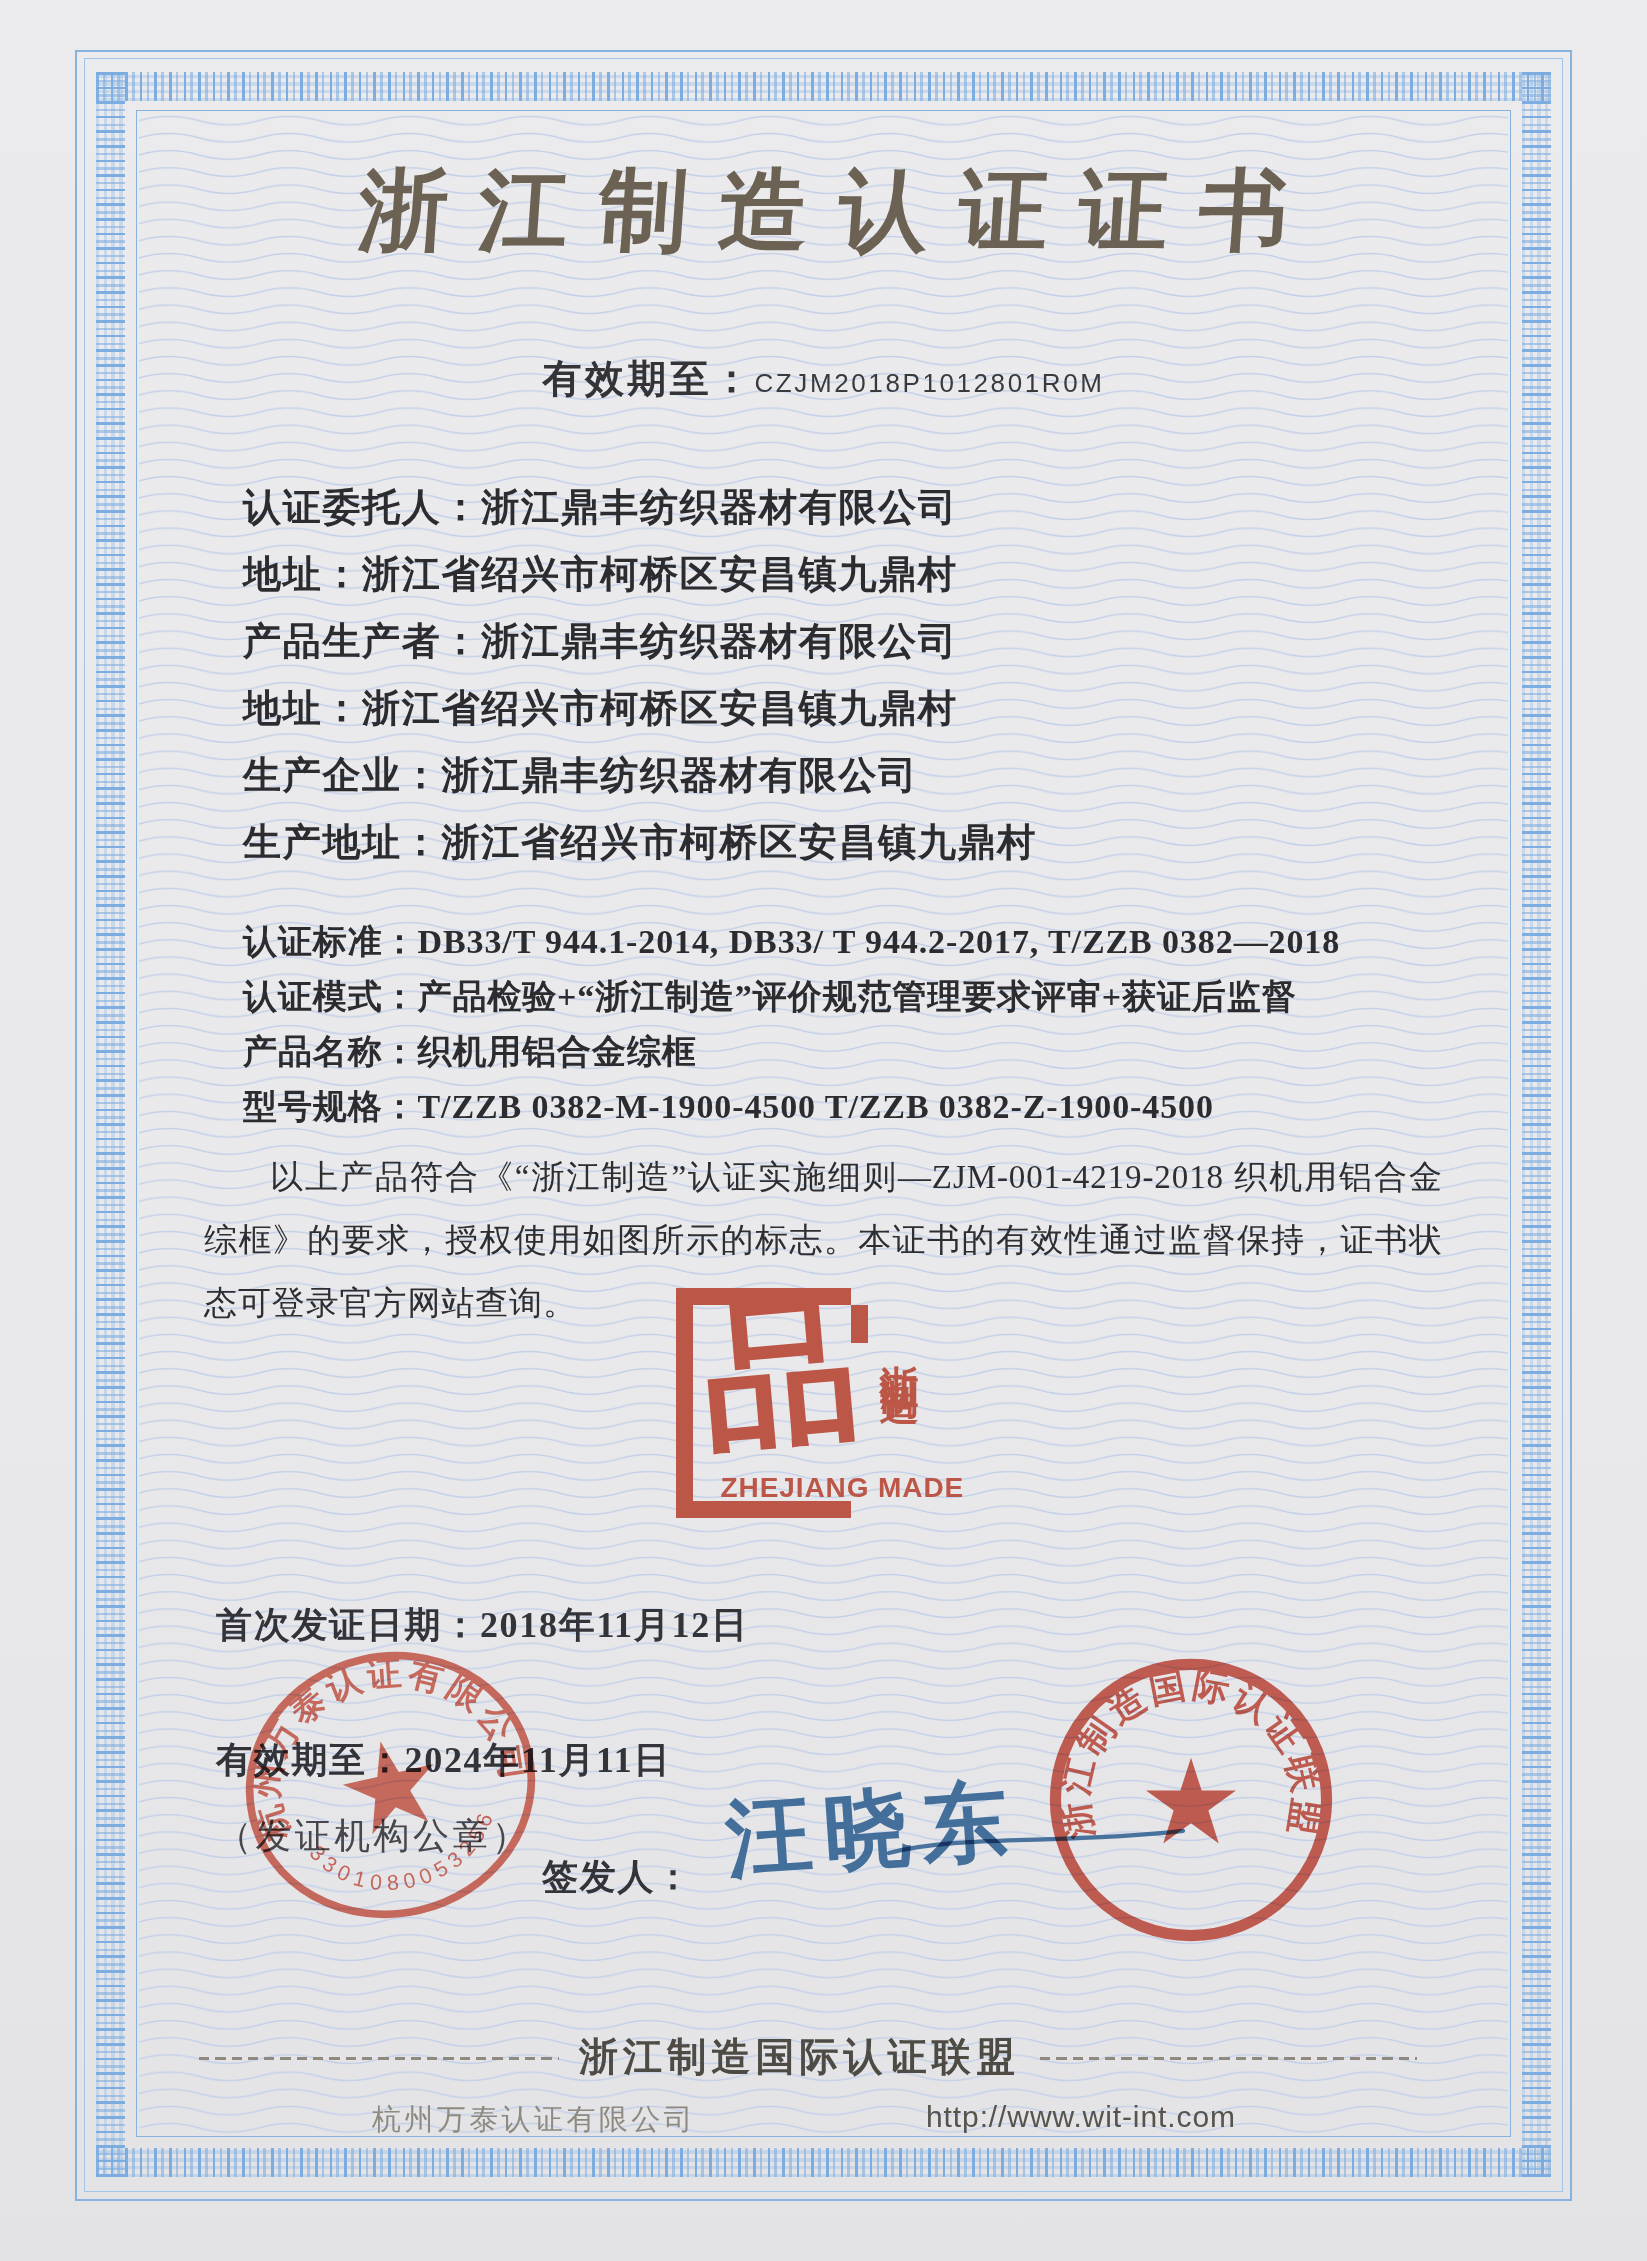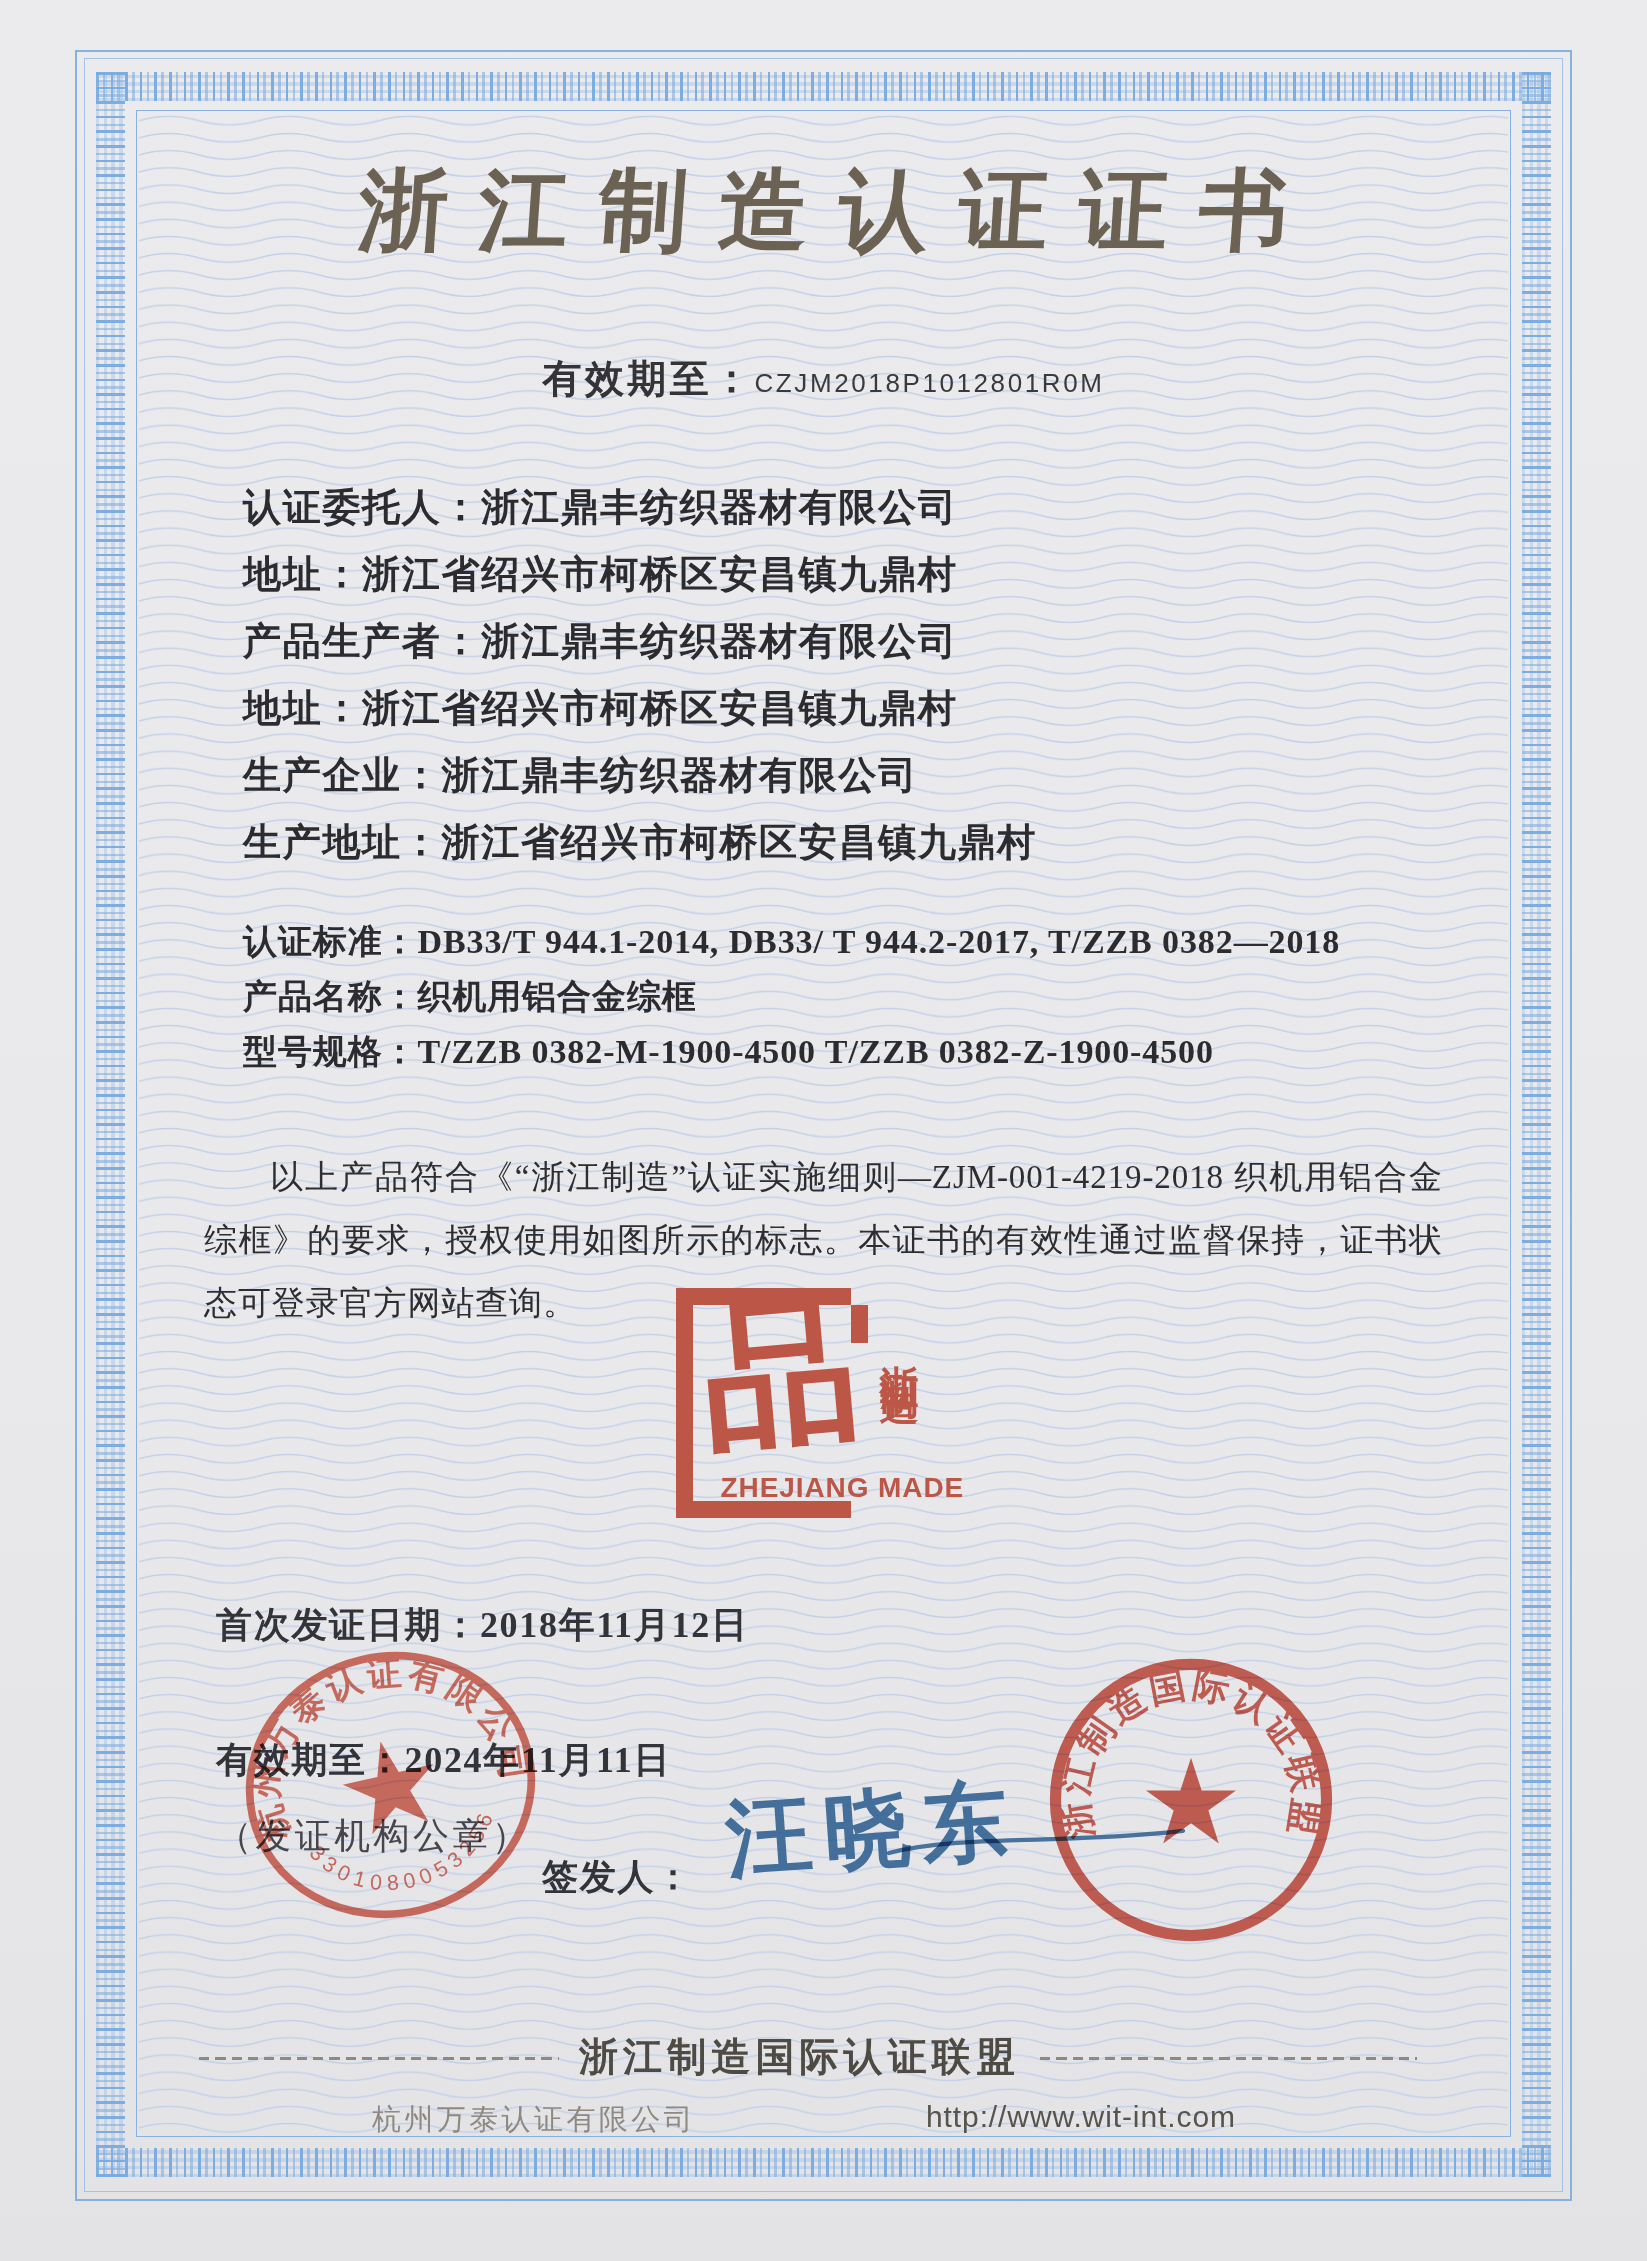--- a/index.html
+++ b/index.html
@@ -135,20 +135,24 @@
       <div class="frow">
           <span>生产地址：</span>
           <span>浙江省绍兴市柯桥区安昌镇九鼎村</span>
         </div>
     </div>
 
     <div class="standards">
       <div class="srow">
           <span>认证标准：</span>
           <span>DB33/T 944.1-2014, DB33/ T 944.2-2017, T/ZZB 0382—2018</span>
+        </div>
+      <div class="srow">
+          <span>认证模式：</span>
+          <span>产品检验+“浙江制造”评价规范管理要求评审+获证后监督</span>
         </div>
       <div class="srow">
           <span>产品名称：</span>
           <span>织机用铝合金综框</span>
         </div>
       <div class="srow">
           <span>型号规格：</span>
           <span>T/ZZB 0382-M-1900-4500 T/ZZB 0382-Z-1900-4500</span>
         </div>
     </div>

